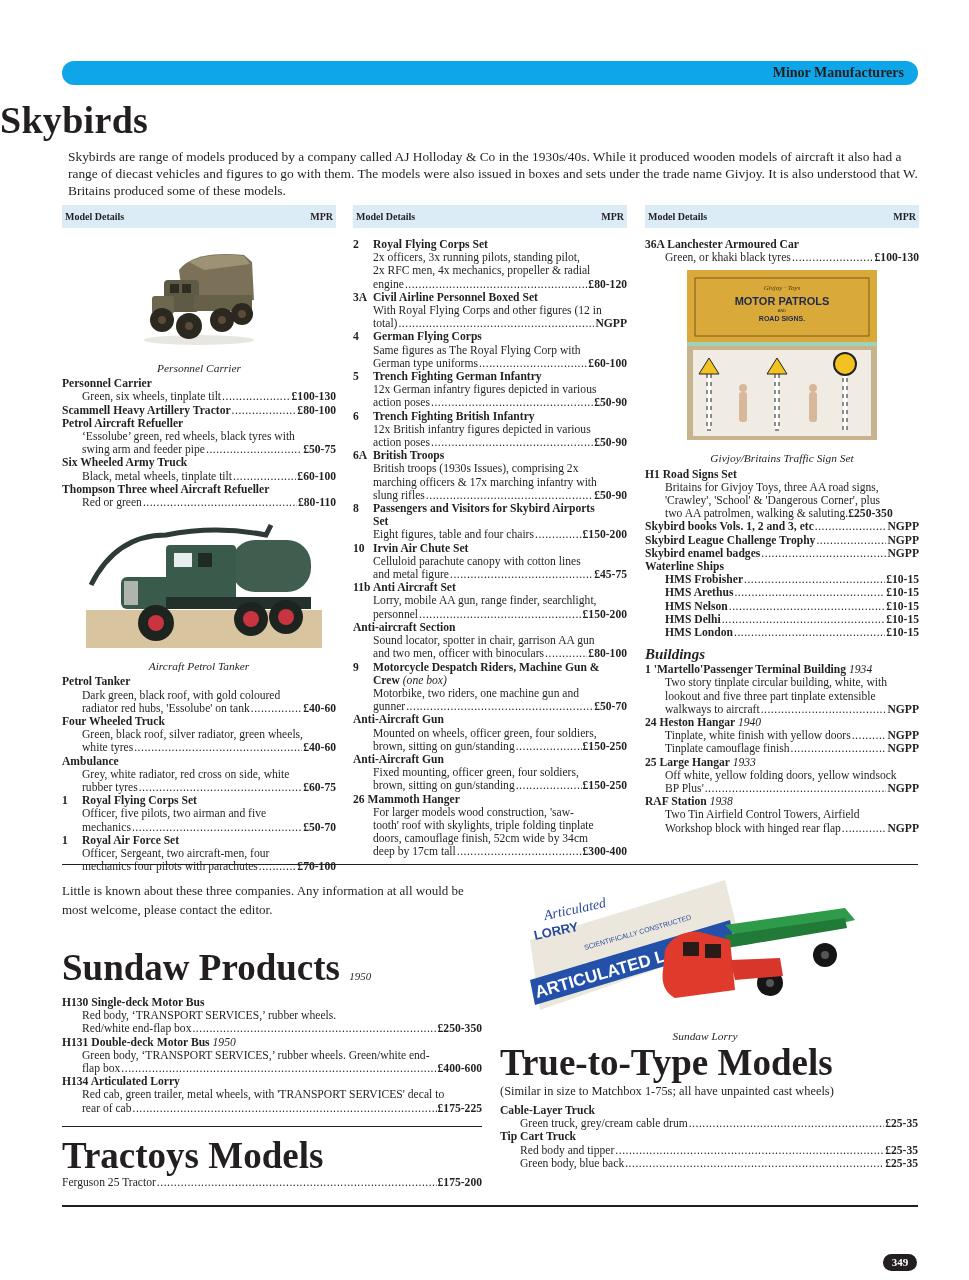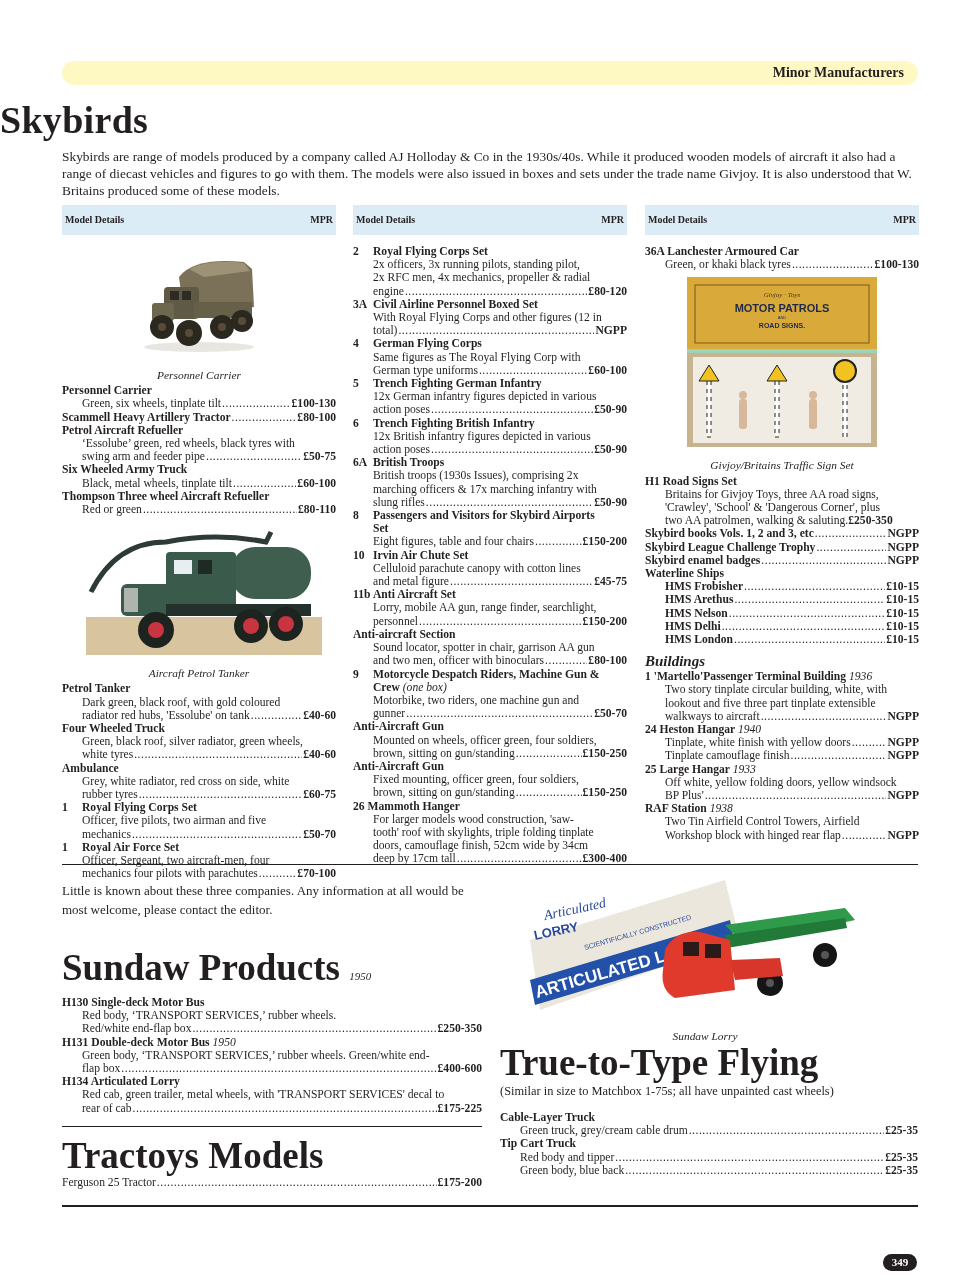--- a/index.html
+++ b/index.html
@@ -1,30 +1,30 @@
 <!DOCTYPE html>
 <html><head>
 <meta charset="utf-8">
 <style>
   * { box-sizing: border-box; margin: 0; padding: 0; }
   html, body { width: 969px; height: 1280px; background: #ffffff; }
   body { position: relative; font-family: "DejaVu Serif", "Liberation Serif", serif; color: #231f20; overflow: hidden; }
 
-  .header-bar { position: absolute; left: 62px; top: 61px; width: 856px; height: 24px; background: #fef9c3; border-radius: 12px; }
+  .header-bar { position: absolute; left: 62px; top: 61px; width: 856px; height: 24px; background: #0ea5e9; border-radius: 12px; }
   .header-bar .section-name { position: absolute; right: 14px; top: 4px; font-family: "Liberation Serif", serif; font-weight: bold; font-size: 14px; color: #231f20; }
 
   .main-title { position: absolute; left: 0; width: 969px; top: 98px; font-family: "Liberation Serif", serif; font-weight: bold; font-size: 38px; letter-spacing: 0.3px; }
-  .intro { position: absolute; left: 62px; top: 148px; width: 858px; font-family: "Liberation Serif", serif; font-size: 13.4px; line-height: 17.2px; }
+  .intro { position: absolute; left: 68px; top: 148px; width: 858px; font-family: "Liberation Serif", serif; font-size: 13.4px; line-height: 17.2px; }
 
   .col { position: absolute; top: 205px; width: 274px; font-family: "Liberation Serif", serif; font-size: 11.6px; line-height: 13.2px; }
   .col1 { left: 62px; }
   .col2 { left: 353px; }
   .col3 { left: 645px; }
 
-  .col-head { height: 30px; background: #dcecf7; display: flex; justify-content: space-between; align-items: center; padding: 8px 3px; font-weight: bold; font-size: 10px; margin-bottom: 10px; }
+  .col-head { height: 23px; background: #dcecf7; display: flex; justify-content: space-between; align-items: center; padding: 8px 3px; font-weight: bold; font-size: 10px; margin-bottom: 10px; }
 
   .item-title { font-weight: bold; }
   .item-title .num { display: inline-block; width: 20px; }
   .item-title .yr { font-weight: normal; font-style: italic; }
   .desc { padding-left: 20px; }
   .line { display: flex; align-items: baseline; }
   .line .txt { white-space: nowrap; }
   .line .dots { flex: 1; overflow: hidden; white-space: nowrap; margin: 0 1px; }
   .line .dots::after { content: "......................................................................................................................................................................................................................................................"; letter-spacing: 0.5px; }
   .line .price { font-weight: bold; white-space: nowrap; }
@@ -412,21 +412,21 @@
     </div>
   <div class="line desc item-title">
       <span class="txt">HMS London</span>
       <span class="dots" style="font-weight:normal"></span>
       <span class="price">£10-15</span>
     </div>
 
   <div style="font-weight:bold;font-size:15px;line-height:18px;margin-top:6px;font-style:italic;">Buildings</div>
 
   <div>
-    <div class="item-title"><span>1 'Martello'Passenger Terminal Building</span> <span class="yr">1936</span></div>
+    <div class="item-title"><span>1 'Martello'Passenger Terminal Building</span> <span class="yr">1934</span></div>
     <div class="desc">Two story tinplate circular building, white, with</div>
     <div class="desc">lookout and five three part  tinplate extensible</div>
     <div class="line desc">
         <span class="txt">walkways to aircraft</span>
         <span class="dots"></span>
         <span class="price">NGPP</span>
       </div>
   </div>
   <div>
     <div class="item-title"><span>24 Heston Hangar</span> <span class="yr">1940</span></div>
@@ -523,22 +523,22 @@
     <rect x="158" y="62" width="16" height="14" fill="#2a1a18"></rect>
     <rect x="180" y="64" width="16" height="14" fill="#2a1a18"></rect>
     <circle cx="245" cy="103" r="13" fill="#151515"></circle>
       <circle cx="245" cy="103" r="4" fill="#555"></circle>
     <path d="M205 80 L255 78 L258 96 L210 100 Z" fill="#d8362a"></path>
   </svg>
 </div>
 <div class="caption" style="position:absolute;left:560px;top:1028px;width:290px;font-family:'Liberation Serif',serif;">Sundaw Lorry</div>
 
 <div style="position:absolute;left:500px;top:1043px;width:418px;font-family:'Liberation Serif',serif;font-size:11.6px;line-height:13.2px;">
-  <div class="big-title">True-to-Type Flying</div>
-  <div style="font-size:12.4px;line-height:16px;margin-bottom:12px;">(Similar in size to Matchbox 1-75s; all have unpainted cast wheels)</div>
+  <div class="big-title">True-to-Type Models</div>
+  <div style="font-size:12.4px;line-height:16px;margin-bottom:5px;">(Similar in size to Matchbox 1-75s; all have unpainted cast wheels)</div>
   <div>
     <div class="item-title">Cable-Layer Truck</div>
     <div class="line desc">
         <span class="txt">Green truck, grey/cream cable drum</span>
         <span class="dots"></span>
         <span class="price">£25-35</span>
       </div>
   </div>
   <div>
     <div class="item-title">Tip Cart Truck</div>

